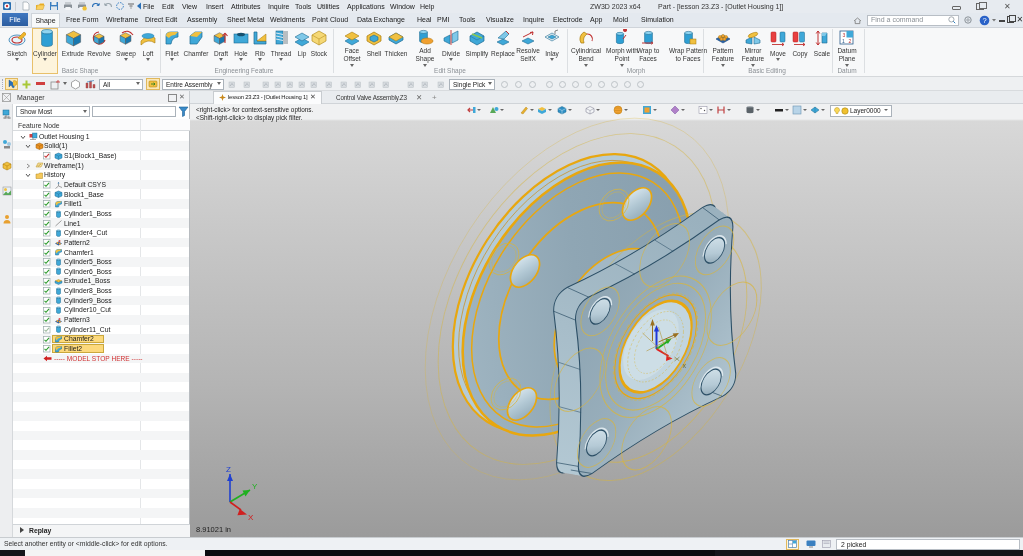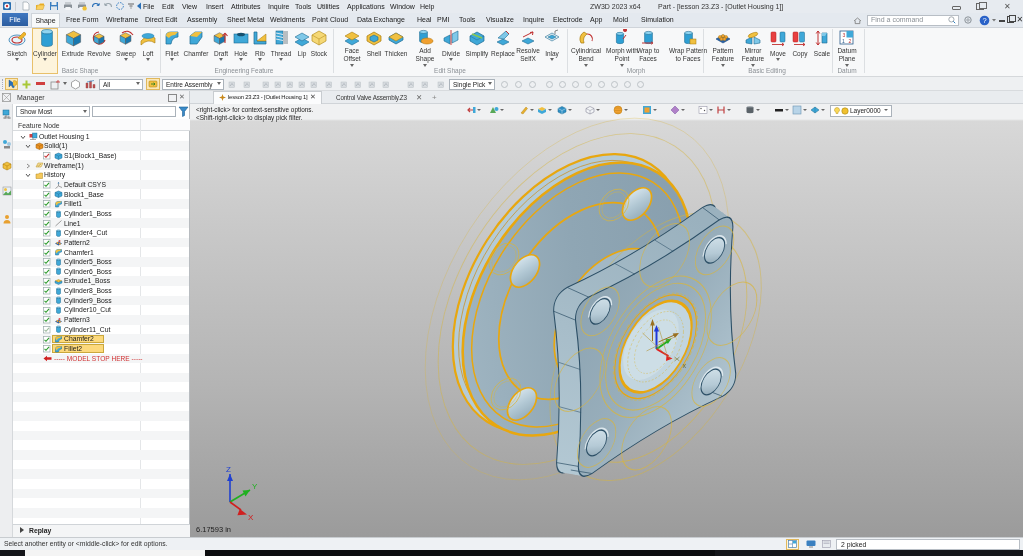--- a/index.html
+++ b/index.html
@@ -974,21 +974,21 @@
           <path d="M20,12 l-3,7 h6 z" fill="#2040d0" stroke="none"></path>
 <path d="M20,40 L40,28" stroke="#20b020"></path>
           <path d="M40,28 l-7.5,0.5 3,6 z" fill="#20b020" stroke="none"></path>
 <path d="M20,40 L31,48" stroke="#d02020"></path>
           <path d="M37,52.5 l-7.2,-5.6 -2.4,6.4 z" fill="#d02020" stroke="none"></path>
 <text x="16" y="10" font-size="8" fill="#2040d0" stroke="none" font-family="Liberation Sans">Z</text>
 <text x="42" y="27" font-size="8" fill="#20b020" stroke="none" font-family="Liberation Sans">Y</text>
 <text x="38" y="58" font-size="8" fill="#d02020" stroke="none" font-family="Liberation Sans">X</text>
         </g>
       </svg></div>
-    <div class="abs tx" style="left:196px;top:525px;font-size:7.5px;color:#222;">6.17593 in</div>
+    <div class="abs tx" style="left:196px;top:525px;font-size:7.5px;color:#222;">8.91021 in</div>
     <div class="abs" style="left:0;top:537px;width:1023px;height:13px;background:#eef1f4;border-top:1px solid #c8ccd0;box-sizing:border-box;"></div>
     <div class="abs tx" style="left:4px;top:540px;font-size:6.8px;color:#333;">Select another entity or &lt;middle-click&gt; for edit options.</div>
     <div class="abs" style="left:786px;top:538.5px;width:13px;height:11px;background:#fdf4dc;border:1px solid #e0b85c;box-sizing:border-box;"></div>
     <div class="abs" style="left:788px;top:540px;"><svg width="9" height="8" viewBox="0 0 9 8" style="">
         <rect x="0.5" y="0.5" width="8" height="7" fill="#fff" stroke="#4a80b0" stroke-width="0.7"></rect>
         <path d="M4.5,0.5 V7.5 M0.5,4 H4.5" stroke="#4a80b0" stroke-width="0.6"></path>
         <rect x="5" y="1" width="3" height="2.5" fill="#3fa8d8"></rect>
       </svg></div>
     <div class="abs" style="left:806px;top:540px;"><svg width="10" height="8" viewBox="0 0 10 8" style="">
         <rect x="0.5" y="0.5" width="9" height="5.5" rx="1" fill="#3a80c0"></rect>

